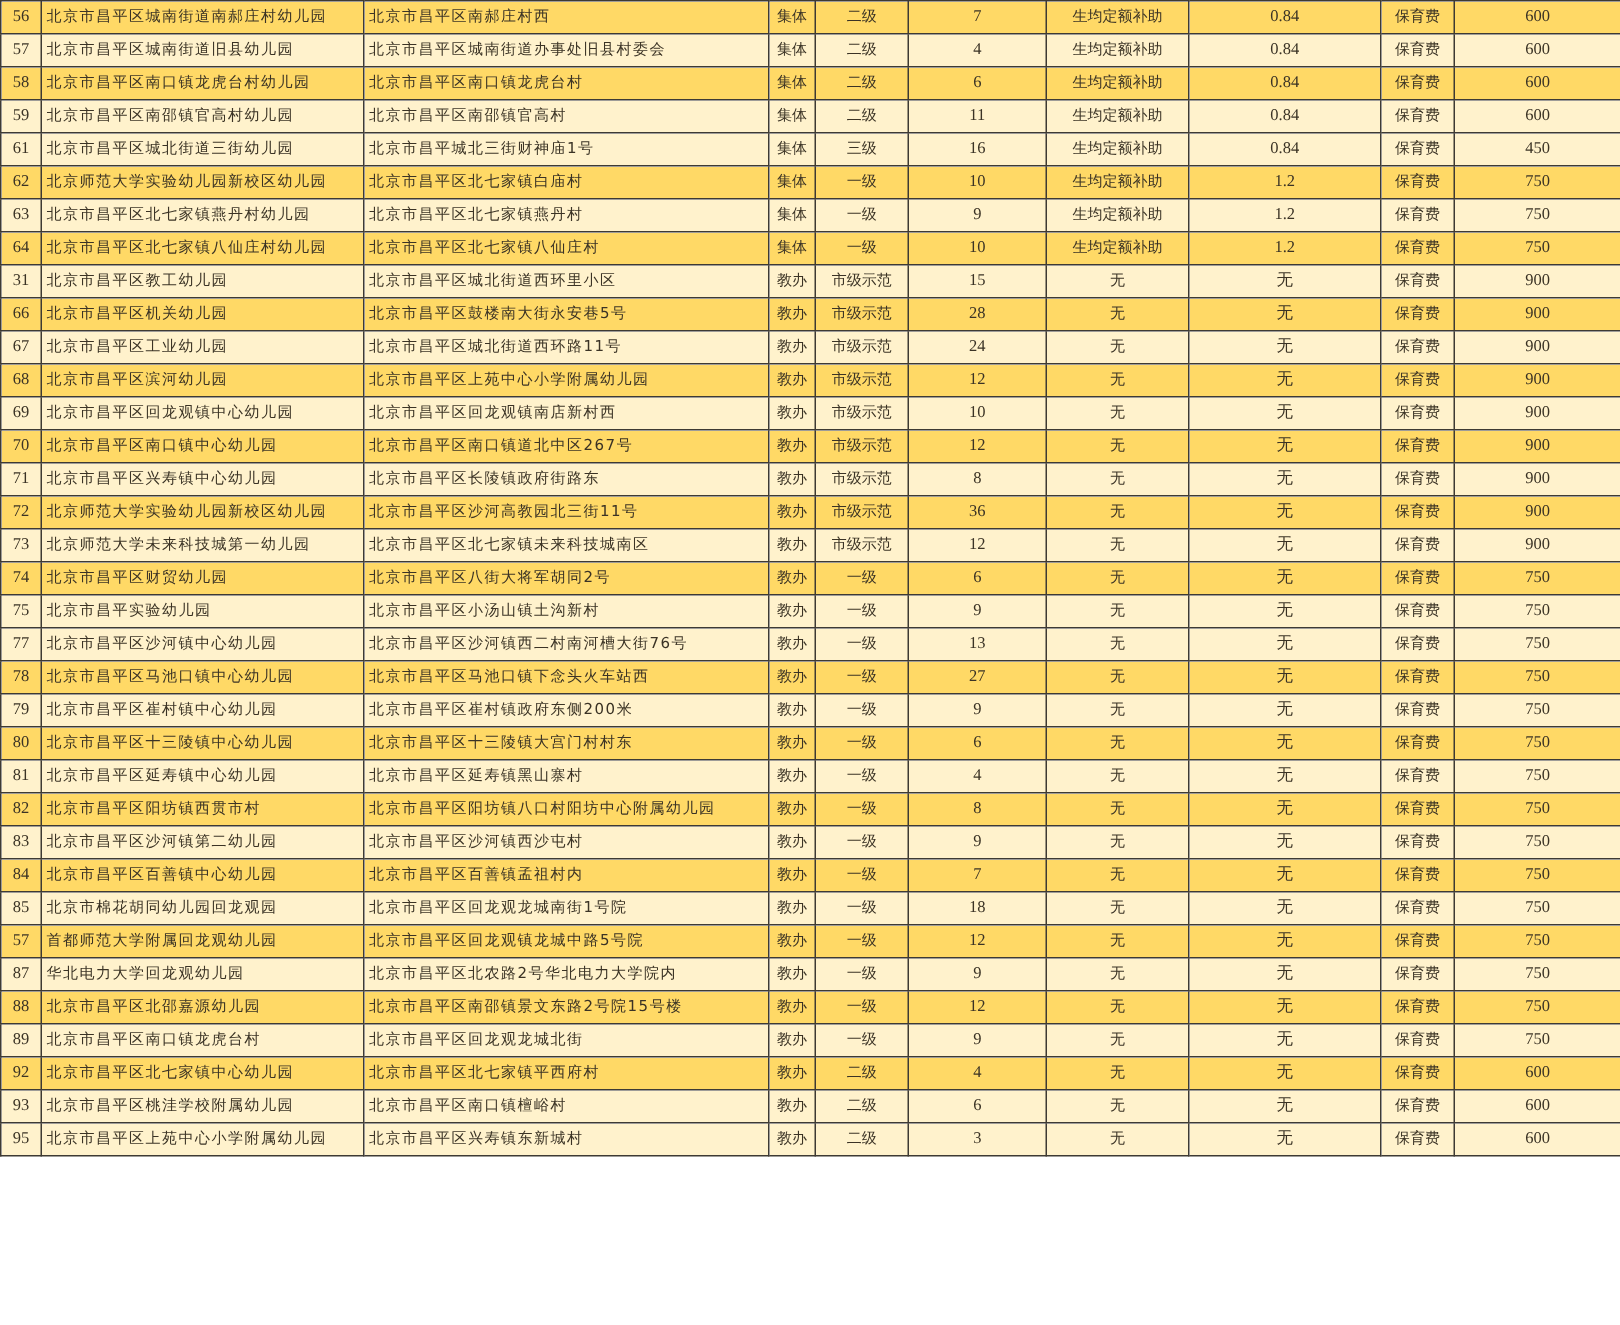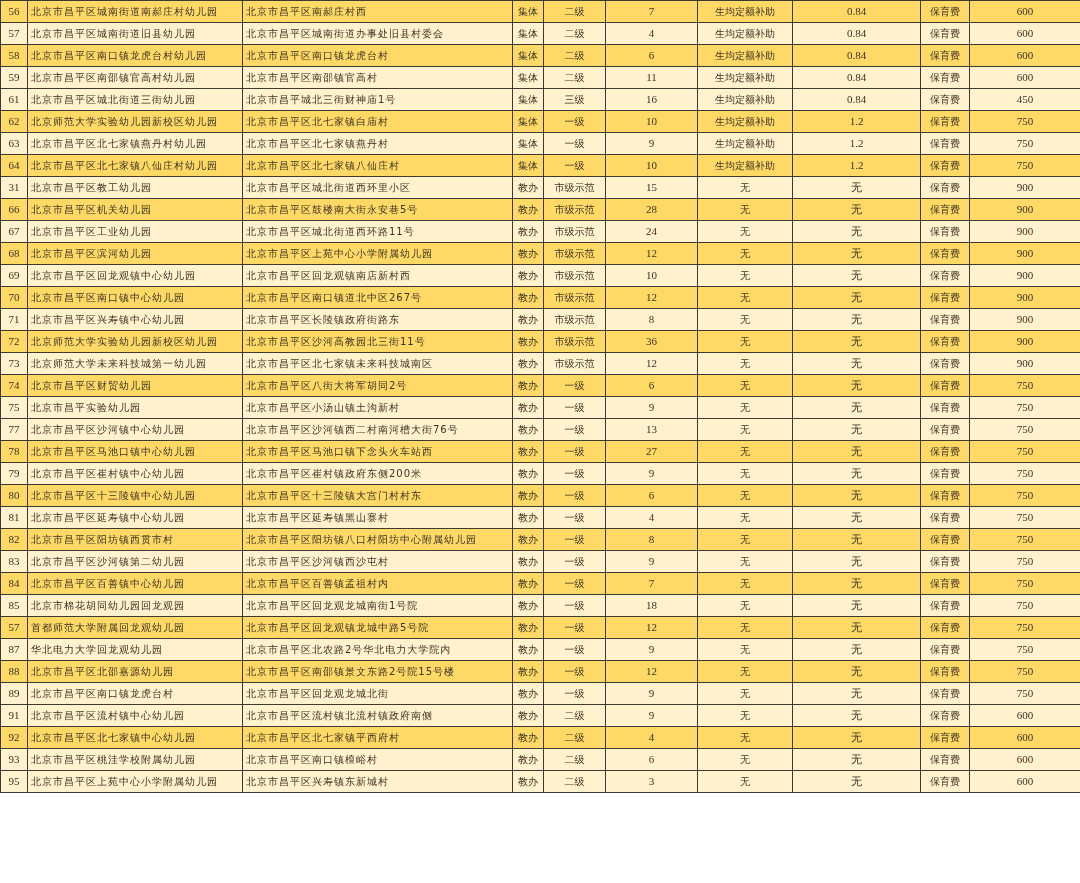--- a/index.html
+++ b/index.html
@@ -460,32 +460,20 @@
     <td class="c">教办</td>
     <td class="c">一级</td>
     <td class="c num">9</td>
     <td class="c">无</td>
     <td class="c num">无</td>
     <td class="c">保育费</td>
     <td class="c num last-col">750</td>
   </tr>
 
 
-  <tr class="light">
-    <td class="idx first-col">91</td>
-    <td class="l name">北京市昌平区流村镇中心幼儿园</td>
-    <td class="l addr">北京市昌平区流村镇北流村镇政府南侧</td>
-    <td class="c">教办</td>
-    <td class="c">二级</td>
-    <td class="c num">9</td>
-    <td class="c">无</td>
-    <td class="c num">无</td>
-    <td class="c">保育费</td>
-    <td class="c num last-col">600</td>
-  </tr>
 
   <tr class="dark">
     <td class="idx first-col">92</td>
     <td class="l name">北京市昌平区北七家镇中心幼儿园</td>
     <td class="l addr">北京市昌平区北七家镇平西府村</td>
     <td class="c">教办</td>
     <td class="c">二级</td>
     <td class="c num">4</td>
     <td class="c">无</td>
     <td class="c num">无</td>

